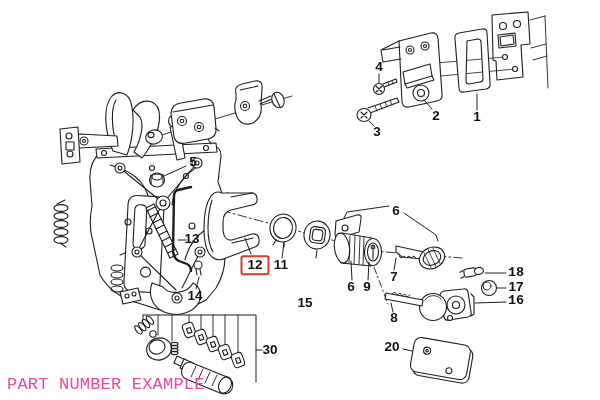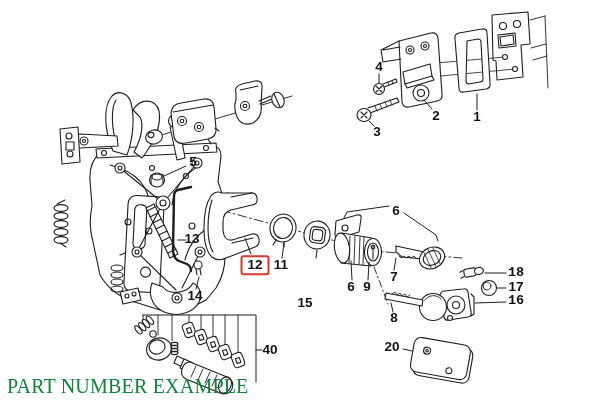--- a/index.html
+++ b/index.html
@@ -3,22 +3,22 @@
 <meta charset="utf-8">
 <style>
   html,body{margin:0;padding:0;background:#fff;}
   #stage{position:relative;width:600px;height:400px;background:#fff;overflow:hidden;
          font-family:"Liberation Sans",sans-serif;}
   #art{position:absolute;left:0;top:0;}
   .plbl{position:absolute;transform:translate(-50%,-50%);font-weight:bold;
         font-size:13.5px;color:#111;line-height:1;white-space:nowrap;
         font-family:"Liberation Sans",sans-serif;cursor:pointer;}
   .plbl.hl{border:2px solid #d9392c;border-radius:3px;padding:1px 5px;background:#fff;color:#111;}
-  #caption{position:absolute;left:7px;top:375px;font-size:20px;color:#15803d;
-           letter-spacing:.2px;font-family:Liberation Serif, serif;}
+  #caption{position:absolute;left:7px;top:375px;font-size:17px;color:#ec4899;
+           letter-spacing:.2px;font-family:Liberation Mono, monospace;}
   svg *{vector-effect:non-scaling-stroke;}
 </style>
 </head>
 <body>
 
 <div id="stage">
 
 <svg id="art" width="600" height="400" viewBox="0 0 600 400" stroke="#1e1e1e" fill="none" stroke-width="1.1" stroke-linejoin="round" stroke-linecap="round">
 
   <g stroke-width="0.9">
@@ -323,16 +323,16 @@
   <div class="plbl" style="left:351px;top:287px;">6</div>
   <div class="plbl" style="left:281px;top:265px;text-align:right;">11</div>
   <div class="plbl hl" style="left:255px;top:265px;">12</div>
   <div class="plbl" style="left:192px;top:239px;">13</div>
   <div class="plbl" style="left:195px;top:296px;">14</div>
   <div class="plbl" style="left:305px;top:265px;margin-top:38px;">15</div>
   <div class="plbl" style="left:516px;top:301px;font-family:Liberation Mono, monospace;">16</div>
   <div class="plbl" style="left:516px;top:287px;">17</div>
   <div class="plbl" style="left:516px;top:273px;font-family:Liberation Mono, monospace;">18</div>
   <div class="plbl" style="left:392px;top:347px;">20</div>
-  <div class="plbl" style="left:270px;top:350px;">40</div>
+  <div class="plbl" style="left:270px;top:350px;">30</div>
 
   <div id="caption">PART NUMBER EXAMPLE</div>
 </div>
 
 </body></html>

